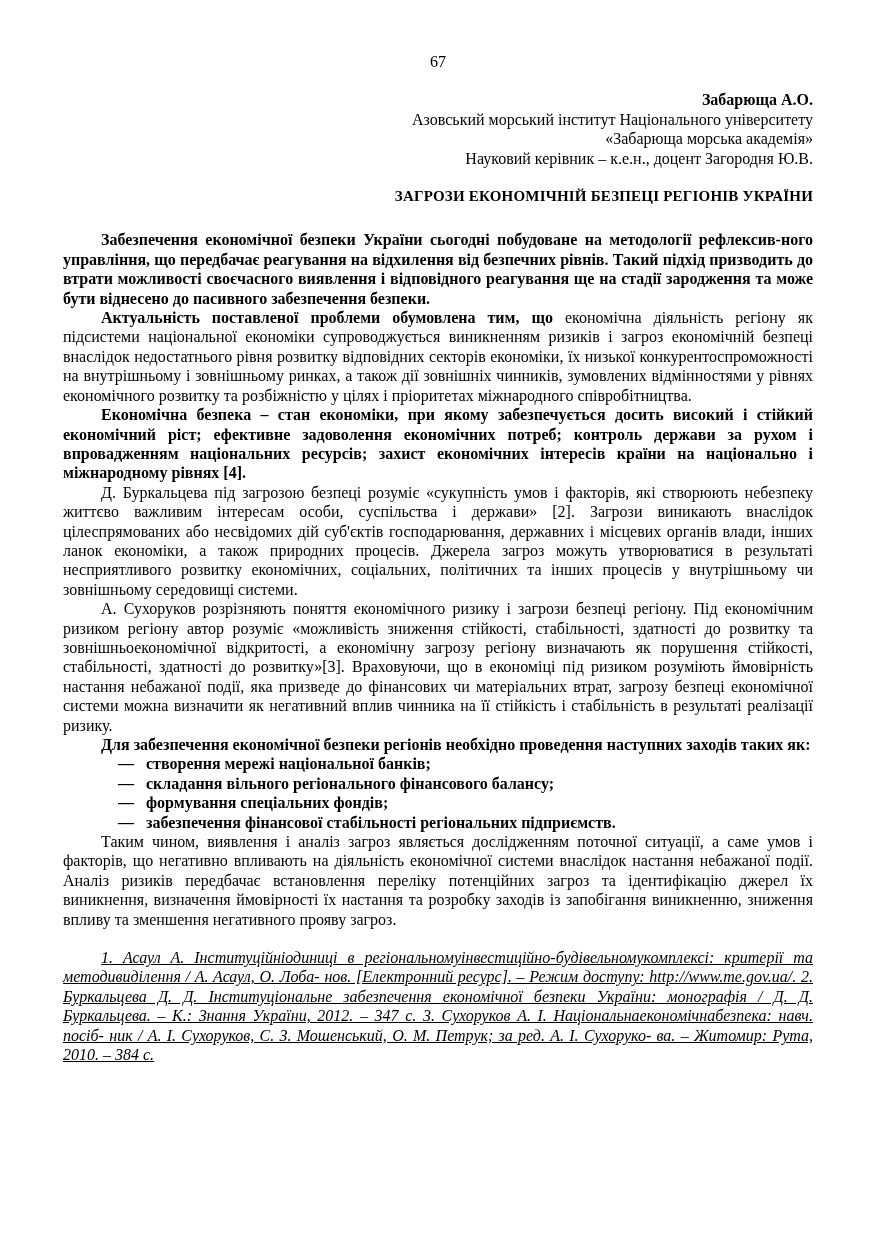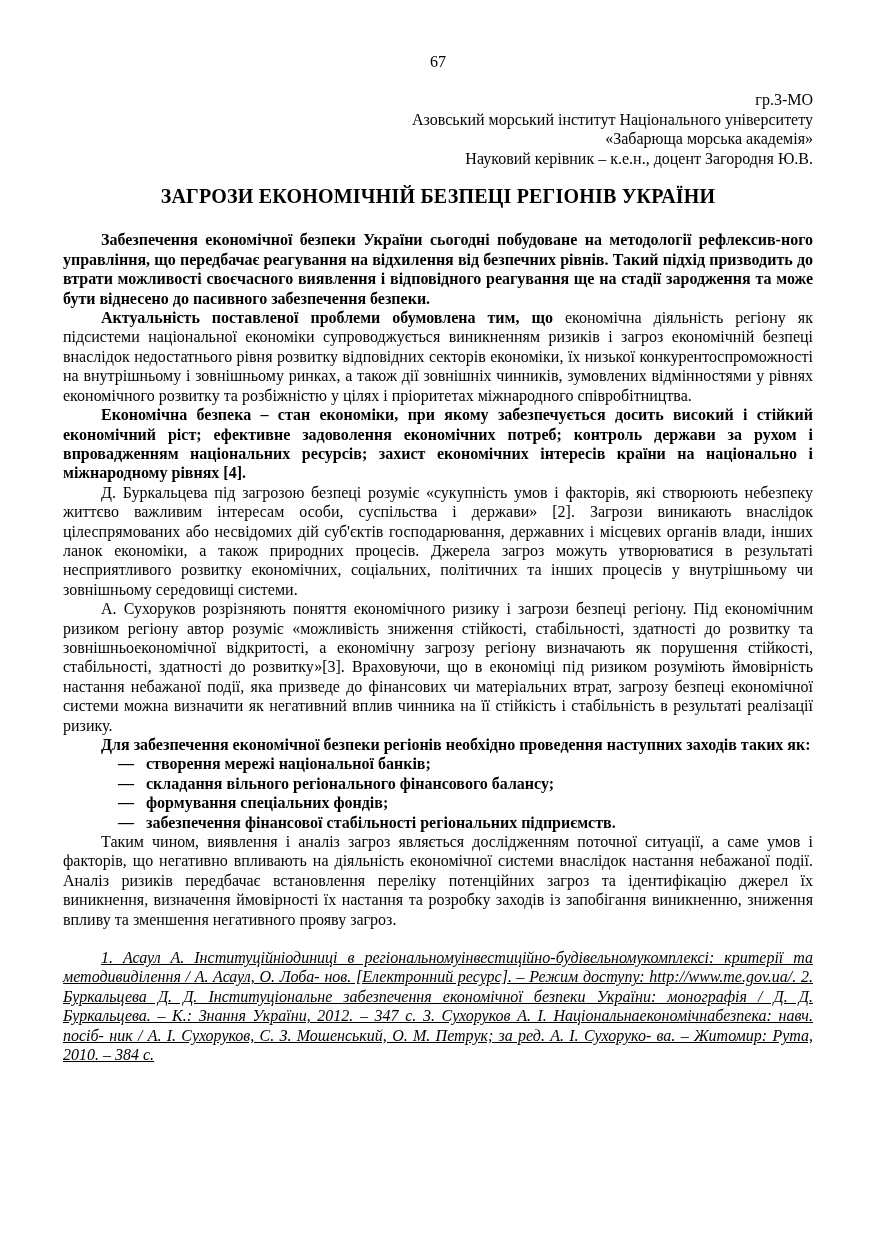--- a/index.html
+++ b/index.html
@@ -25,23 +25,23 @@
     margin-bottom: 19px;
   }
   .byline {
     text-align: right;
   }
   .byline-author {
     font-weight: bold;
   }
   .article-title {
     margin: 19px 0 24px 0;
-    text-align: center;
+    text-align: right;
     font-weight: bold;
-    font-size: 20px;
+    font-size: 15px;
     letter-spacing: 0.2px;
   }
   p.para {
     margin: 0;
     text-align: justify;
     text-indent: 38px;
   }
   .bold { font-weight: bold; }
   ul.measures {
     list-style: none;
@@ -66,21 +66,21 @@
   }
 </style>
 </head>
 <body>
 
 <div class="page">
 
   <div class="page-number">67</div>
 
   <div class="byline">
-    <div>гр.3-МО</div>
+    <div class="byline-author">Забарюща А.О.</div>
     <div>Азовський морський інститут Національного університету</div>
     <div>«Забарюща морська академія»</div>
     <div>Науковий керівник – к.е.н., доцент Загородня Ю.В.</div>
   </div>
 
   <h1 class="article-title">ЗАГРОЗИ ЕКОНОМІЧНІЙ БЕЗПЕЦІ РЕГІОНІВ УКРАЇНИ</h1>
 
   <p class="para bold">Забезпечення економічної безпеки України сьогодні побудоване на методології рефлексив-ного управління, що передбачає реагування на відхилення від безпечних рівнів. Такий підхід призводить до втрати можливості своєчасного виявлення і відповідного реагування ще на стадії зародження та може бути віднесено до пасивного забезпечення безпеки.</p>
 
   <p class="para"><span class="bold">Актуальність поставленої проблеми обумовлена тим, що </span><span>економічна діяльність регіону як підсистеми національної економіки супроводжується виникненням ризиків і загроз економічній безпеці внаслідок недостатнього рівня розвитку відповідних секторів економіки, їх низької конкурентоспроможності на внутрішньому і зовнішньому ринках, а також дії зовнішніх чинників, зумовлених відмінностями у рівнях економічного розвитку та розбіжністю у цілях і пріоритетах міжнародного співробітництва.</span></p>

